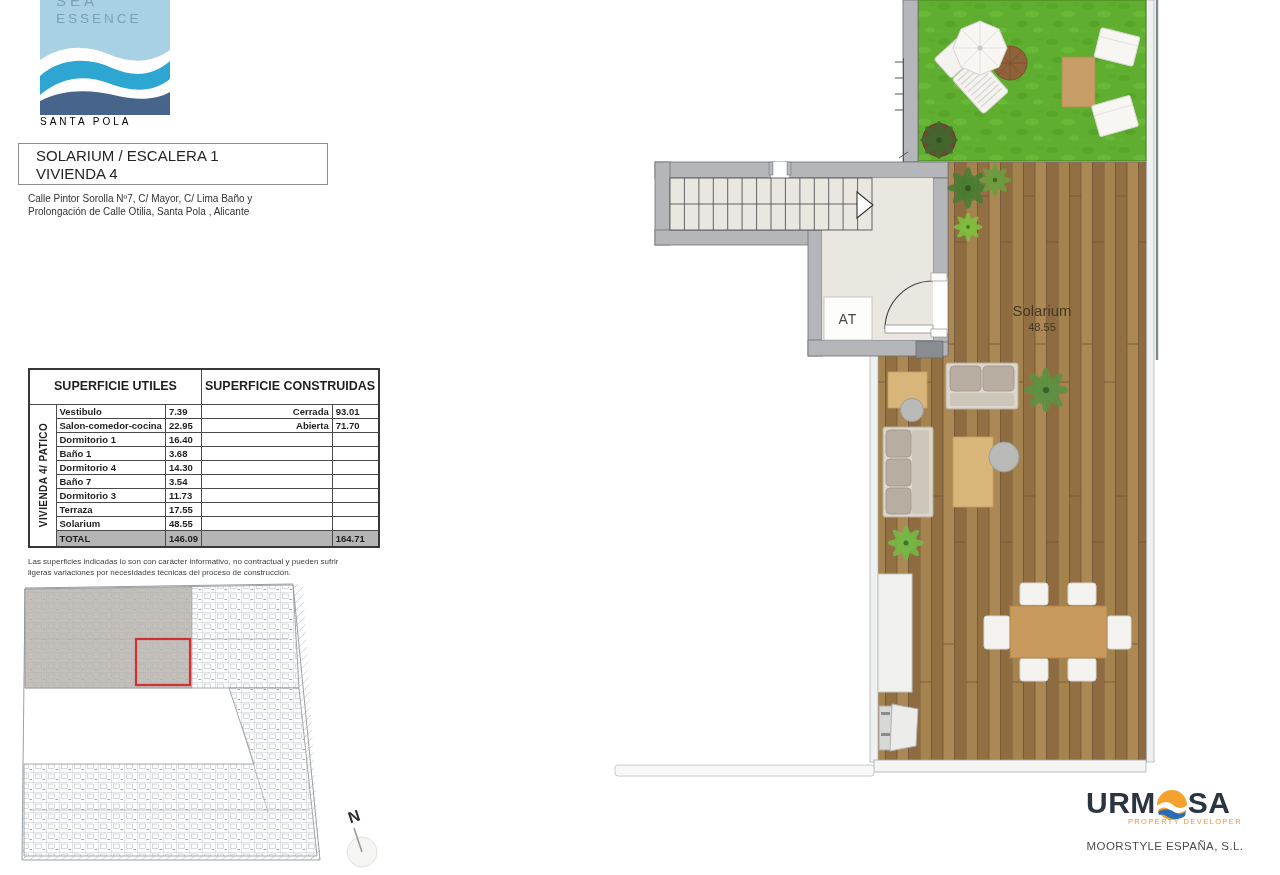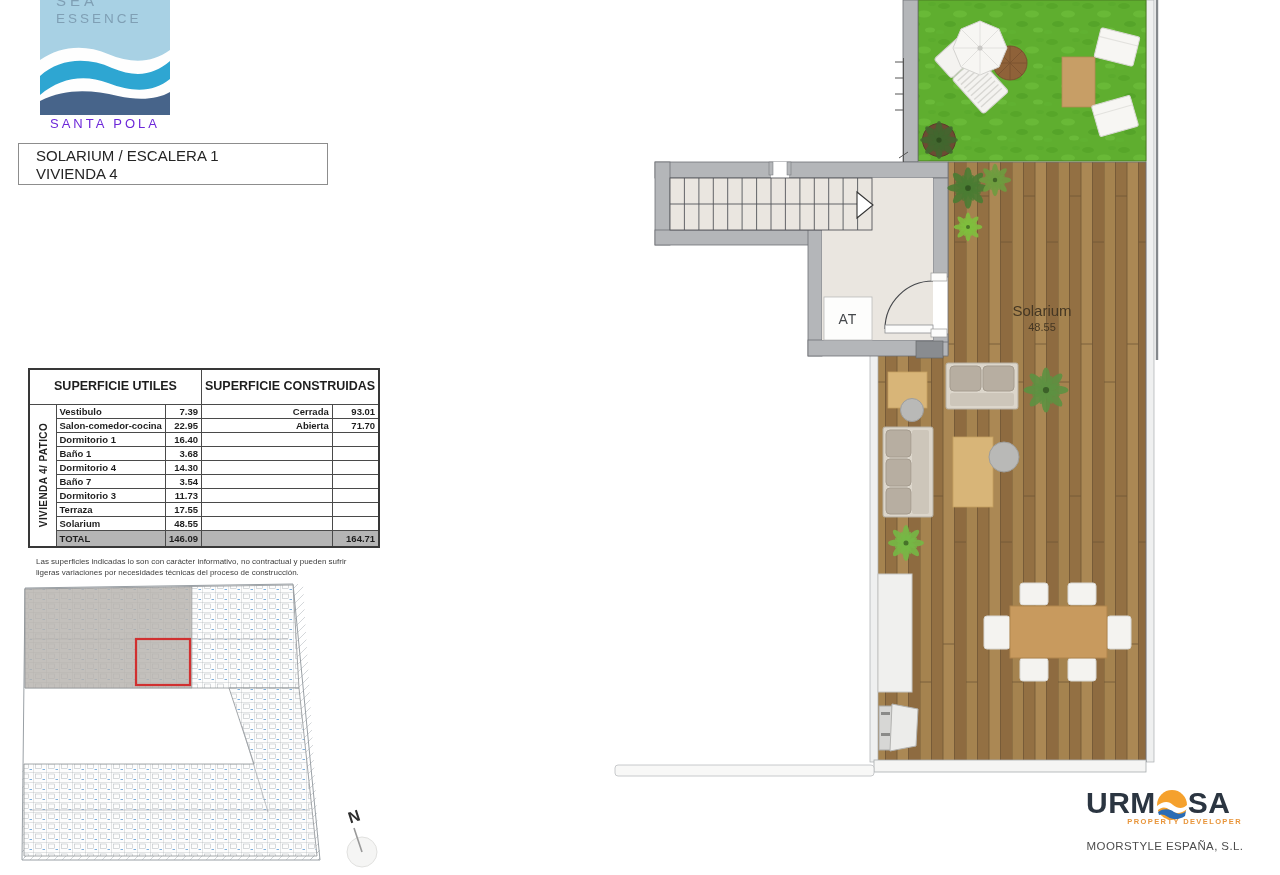--- a/index.html
+++ b/index.html
@@ -3,52 +3,52 @@
 <meta charset="utf-8">
 <style>
   * { margin:0; padding:0; box-sizing:border-box; }
   html,body { width:1280px; height:875px; background:#fff; overflow:hidden;
               font-family:"Liberation Sans", sans-serif; }
   .sheet { position:relative; width:1044px; height:875px; background:#fff; }
   .abs { position:absolute; }
 
   
   .logo-box { left:40px; top:0; width:130px; height:115px; }
-  .logo-sub { left:40px; top:116px; width:130px; text-align:center;
-              font-size:13px; letter-spacing:3px; color:#6d28d9; }
+  .logo-sub { left:40px; top:116px; width:130px; 
+              font-size:10px; letter-spacing:3px; color:#000000; }
   .title-box { left:18px; top:143px; width:310px; height:42px;
                border:1.5px solid #8d8d8d; padding:3px 0 12px 17px;
                font-size:15px; line-height:18px; color:#252525; }
   .address { left:28px; top:192px; width:330px; font-size:10px;
              line-height:13px; color:#333; }
 
   
   .areas { left:28px; top:368px; border-collapse:collapse; table-layout:fixed;
            font-size:9.5px; color:#1e1e1e; }
   .areas td, .areas th { border:1px solid #4a4a4a; padding:0 3px; overflow:hidden;
                          white-space:nowrap; font-weight:bold; height:14px; }
   .areas { border:2px solid #383838; }
   .areas th.hdr { height:35px; font-size:12.5px; text-align:center; line-height:15px; }
-  .areas td.num { text-align:right; }
+  .areas td.num { text-align:left; }
   .areas td.rlabel { text-align:right;padding-left:6px; }
   .areas tr.total td { background:#b5b5b5; height:17px; }
   .vcell { position:relative; }
   .vcell span { position:absolute; top:50%; left:50%; white-space:nowrap;
                 transform:translate(-50%,-50%) rotate(-90deg);
                 font-size:10px; letter-spacing:.4px; color:#222; }
-  .disclaimer { left:36px; top:557px; width:340px; font-size:8px;
+  .disclaimer { left:28px; top:557px; width:340px; font-size:8px;
                 line-height:10.5px; color:#3d3d3d; }
 
   
   .urmosa { left:1086px; top:786px; width:156px; }
   .urmosa-row { display:flex; align-items:center; }
   .urmosa-word { font-size:30px; font-weight:bold; letter-spacing:.5px; color:#2b3541; }
   .urmosa-sun { width:34px; height:34px; margin:0 -1px -5px -1px; }
   .urmosa-tag { text-align:right; font-size:7.5px; letter-spacing:1.4px;
-                color:#e8953a; margin-top:-3px;font-weight:bold; }
+                color:#e8953a; margin-top:-3px; }
   .moorstyle { left:1084px; top:840px; width:162px; text-align:center;
                font-size:11.5px; letter-spacing:.4px; color:#4d4d4d; }
 
   svg text { font-family:"Liberation Sans", sans-serif; }
 </style>
 </head>
 <body>
 
 <div class="sheet">
 
@@ -58,20 +58,24 @@
     <text x="16" y="23" font-size="13.5" letter-spacing="3" fill="#7f9fb4">ESSENCE</text>
     <path d="M0,60 C20,46 45,44 68,54 C92,64 112,63 130,50 L130,115 L0,115 Z" fill="#fefefe"></path>
     <path d="M0,76 C20,58 48,57 72,68 C96,78 114,75 130,61 L130,79 C114,92 94,93 68,83 C44,74 20,78 0,95 Z" fill="#2ea6d2"></path>
     <path d="M0,101 C26,88 52,90 78,96 C100,101 118,99 130,92 L130,115 L0,115 Z" fill="#47648a"></path>
   </svg>
   <div class="abs logo-sub">SANTA POLA</div>
 
   <div class="abs title-box">
     <div>SOLARIUM / ESCALERA 1</div>
     <div>VIVIENDA 4</div>
+  </div>
+  <div class="abs address">
+    <div>Calle Pintor Sorolla Nº7, C/ Mayor, C/ Lima Baño y</div>
+    <div>Prolongación de Calle Otilia, Santa Pola , Alicante</div>
   </div>
 
   <table class="abs areas">
     <colgroup>
         <col style="width:27px">
         <col style="width:103px">
         <col style="width:30px">
         <col style="width:102px">
         <col style="width:28px">
       </colgroup>

